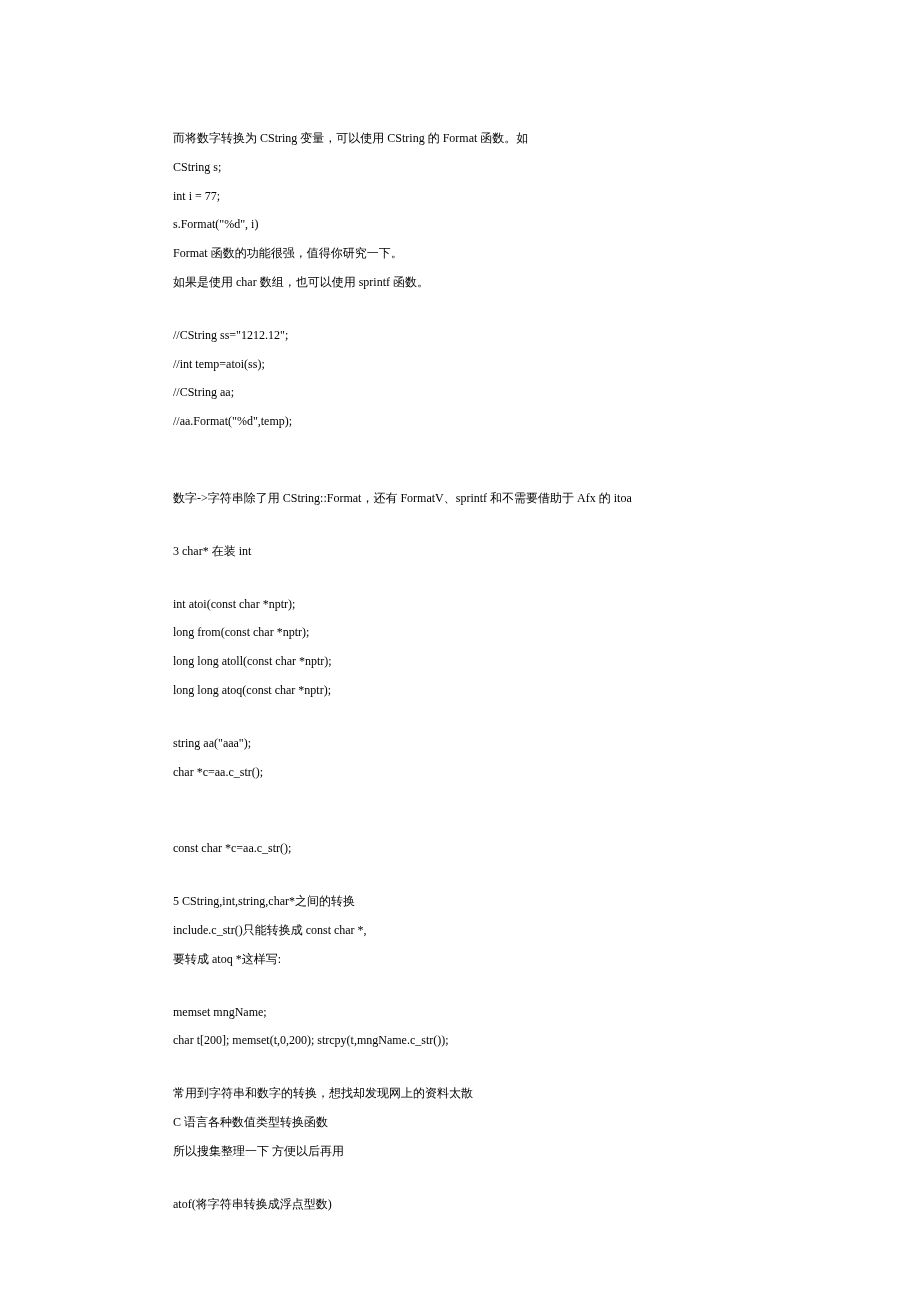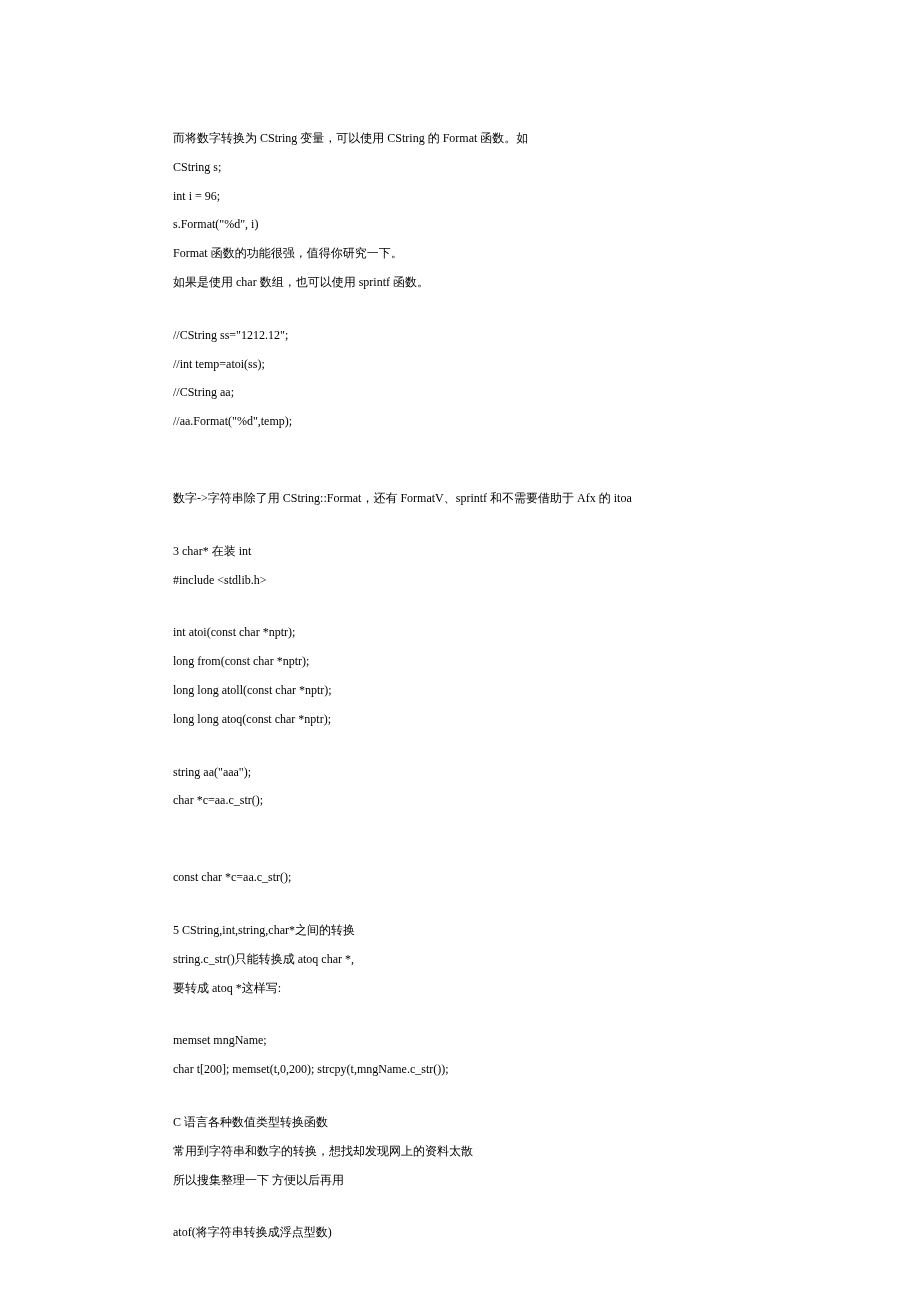--- a/index.html
+++ b/index.html
@@ -26,52 +26,51 @@
   .blank {
     height: 24px;
   }
 </style>
 </head>
 <body>
 
 <div class="page" id="page-container">
     <div class="line">而将数字转换为 CString 变量，可以使用 CString 的 Format 函数。如</div>
     <div class="line">CString s;</div>
-    <div class="line">int i = 96;</div>
+    <div class="line">int i = 77;</div>
     <div class="line">s.Format("%d", i)</div>
     <div class="line">Format 函数的功能很强，值得你研究一下。</div>
     <div class="line">如果是使用 char 数组，也可以使用 sprintf 函数。</div>
     <div class="blank"></div>
     <div class="line">//CString ss="1212.12";</div>
     <div class="line">//int temp=atoi(ss);</div>
     <div class="line">//CString aa;</div>
     <div class="line">//aa.Format("%d",temp);</div>
     <div class="blank"></div>
     <div class="blank"></div>
     <div class="line">数字-&gt;字符串除了用 CString::Format，还有 FormatV、sprintf 和不需要借助于 Afx 的 itoa</div>
     <div class="blank"></div>
     <div class="line">3 char* 在装 int</div>
-    <div class="line">#include &lt;stdlib.h&gt;</div>
     <div class="blank"></div>
     <div class="line">int atoi(const char *nptr);</div>
     <div class="line">long from(const char *nptr);</div>
     <div class="line">long long atoll(const char *nptr);</div>
     <div class="line">long long atoq(const char *nptr);</div>
     <div class="blank"></div>
     <div class="line">string aa("aaa");</div>
     <div class="line">char *c=aa.c_str();</div>
     <div class="blank"></div>
     <div class="blank"></div>
     <div class="line">const char *c=aa.c_str();</div>
     <div class="blank"></div>
     <div class="line">5 CString,int,string,char*之间的转换</div>
-    <div class="line">string.c_str()只能转换成 atoq char *,</div>
+    <div class="line">include.c_str()只能转换成 const char *,</div>
     <div class="line">要转成 atoq *这样写:</div>
     <div class="blank"></div>
     <div class="line">memset mngName;</div>
     <div class="line">char t[200]; memset(t,0,200); strcpy(t,mngName.c_str());</div>
     <div class="blank"></div>
+    <div class="line">常用到字符串和数字的转换，想找却发现网上的资料太散</div>
     <div class="line">C 语言各种数值类型转换函数</div>
-    <div class="line">常用到字符串和数字的转换，想找却发现网上的资料太散</div>
     <div class="line">所以搜集整理一下 方便以后再用</div>
     <div class="blank"></div>
     <div class="line">atof(将字符串转换成浮点型数)</div>
   </div>
 
 </body></html>

